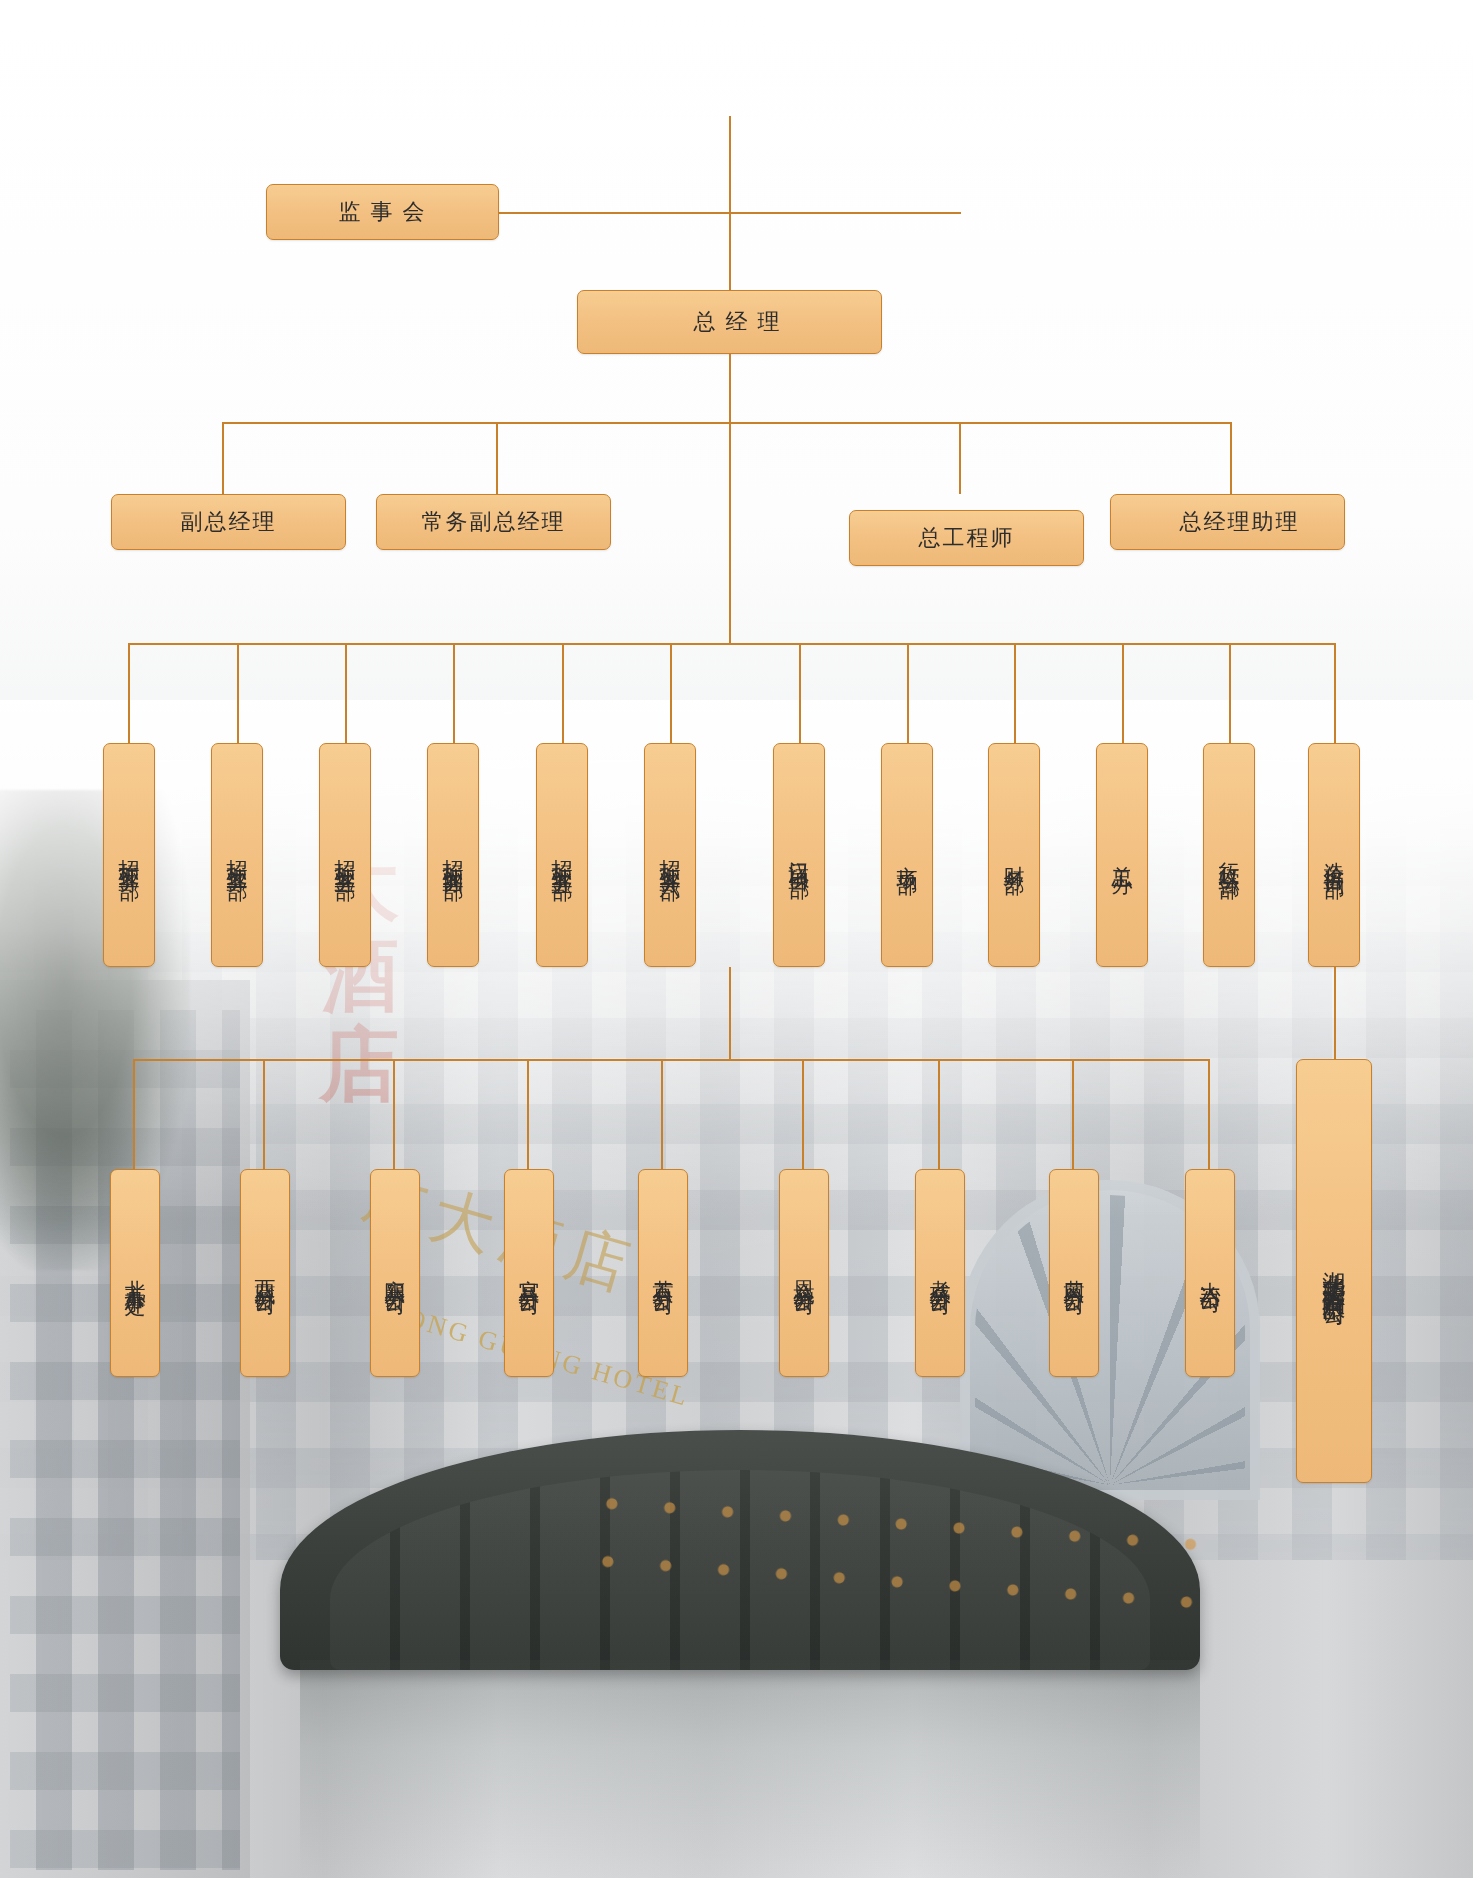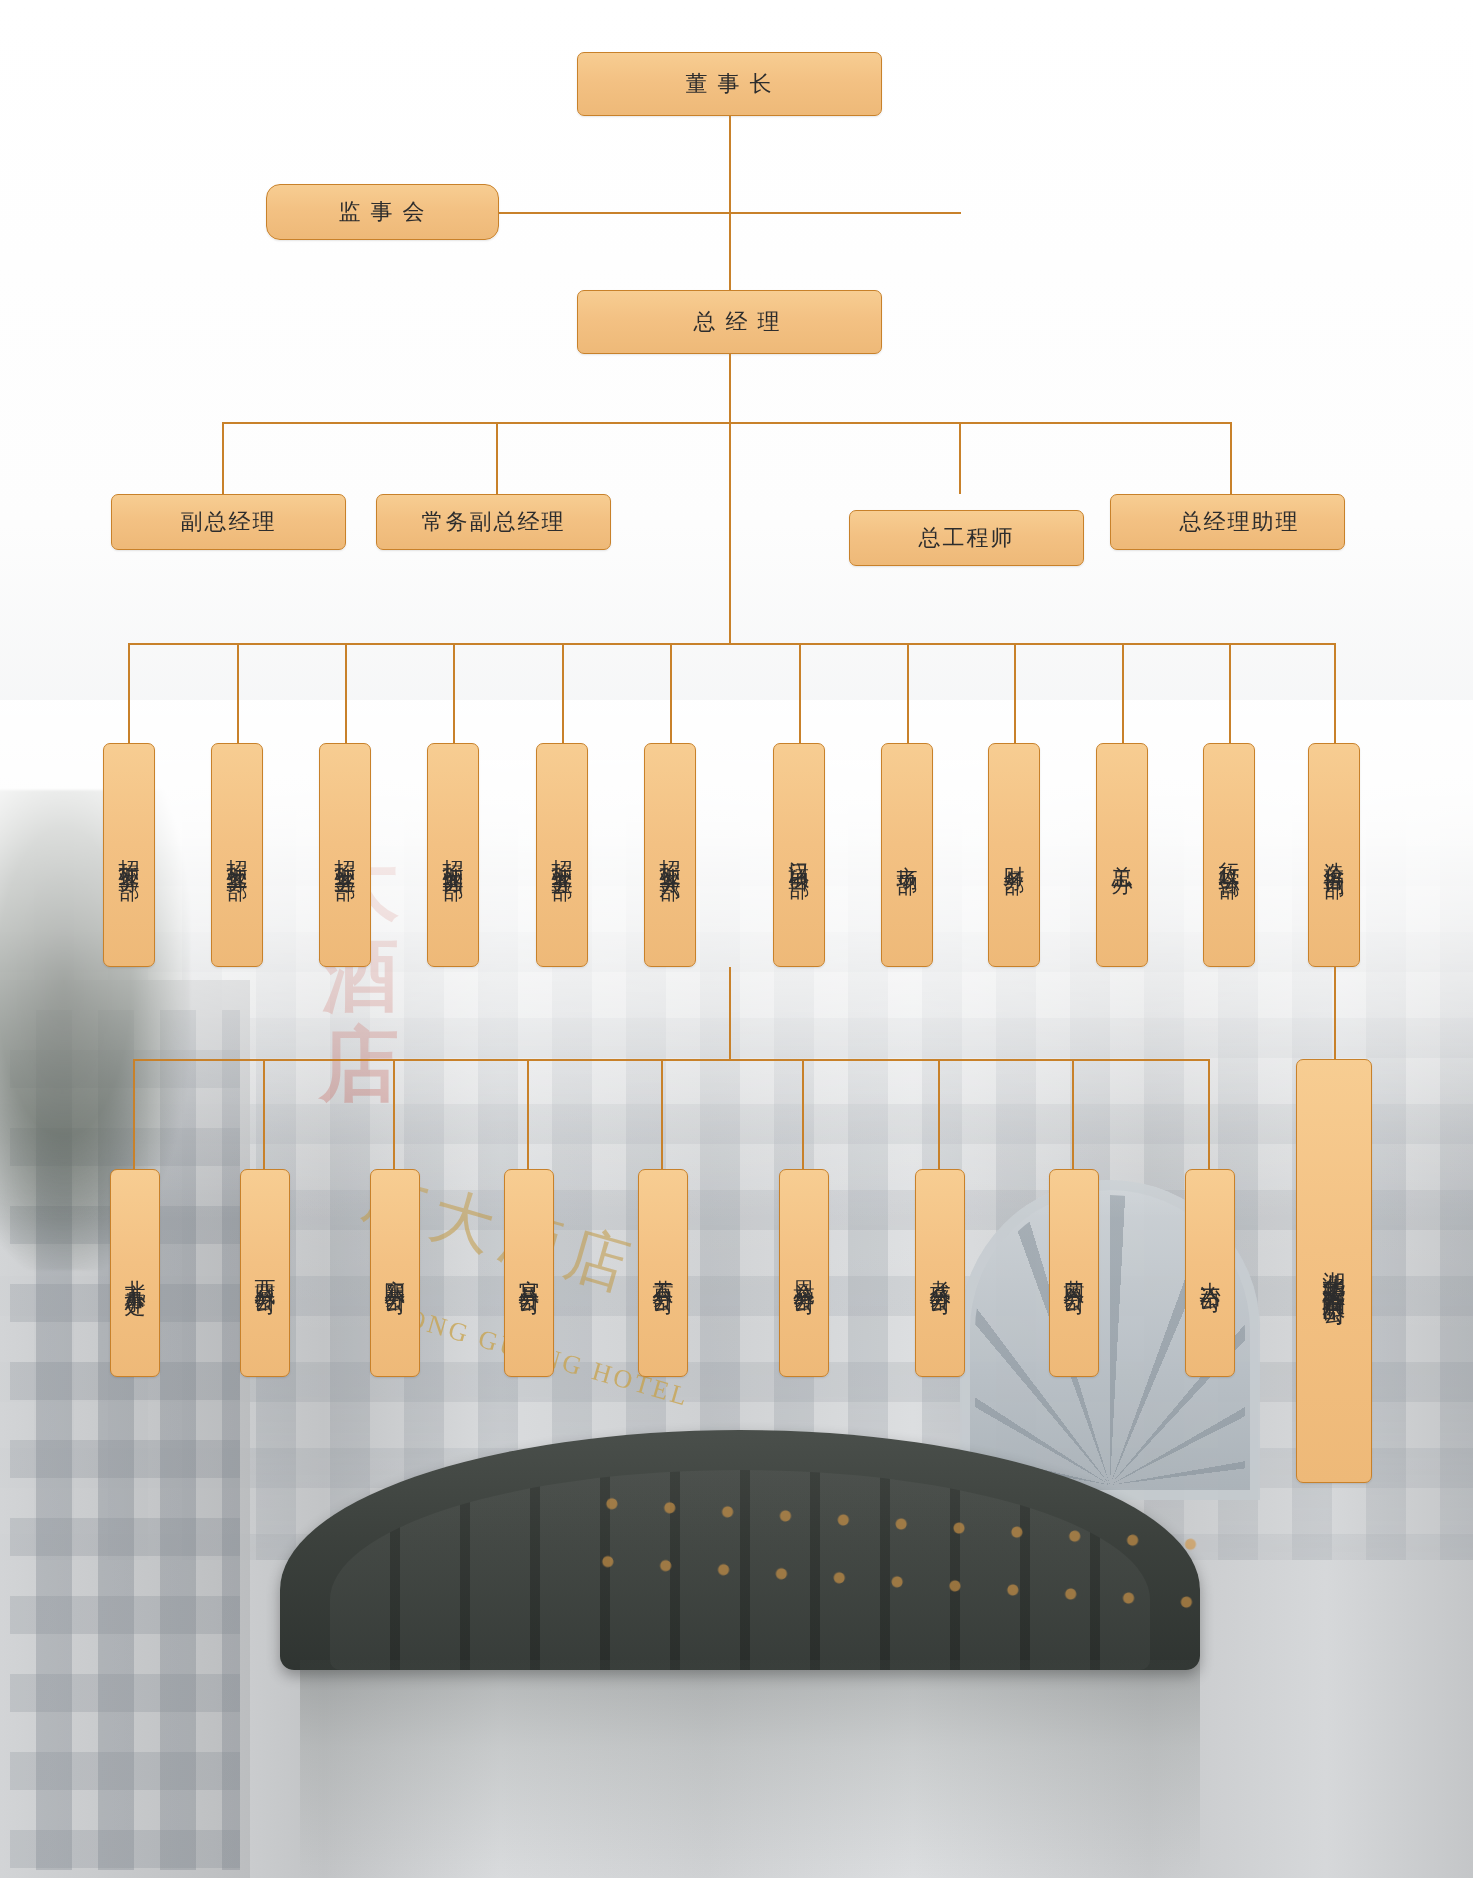--- a/index.html
+++ b/index.html
@@ -252,30 +252,27 @@
     <div class="photo-canopy"></div>
     <div class="photo-canopy-inner"></div>
     <div class="photo-canopy-lights"></div>
     <div class="photo-hotel-text">HONG GUANG HOTEL</div>
     <div class="photo-entrance-base"></div>
     <div class="photo-haze"></div>
   </div>
 
   <div class="chart-layer">
 
-    <div class="node" style="left:577px; top:52px; width:305px; height:64px;">
-      <span>董 事 长</span>
-    </div>
 
     <div class="line v" style="left:729px; top:116px; height:178px;"></div>
 
     <div class="line h" style="left:499px; top:212px; width:231px;"></div>
     <div class="line h" style="left:729px; top:212px; width:232px;"></div>
 
-    <div class="node" style="left:266px; top:184px; width:233px; height:56px;border-radius:14px;">
+    <div class="node" style="left:266px; top:184px; width:233px; height:56px;">
       <span>监 事 会</span>
     </div>
 
     <div class="node" style="left:577px; top:290px; width:305px; height:64px;padding-left:16px;">
       <span>总 经 理</span>
     </div>
 
     <div class="line v" style="left:729px; top:354px; height:290px;"></div>
 
     <div class="line h" style="left:222px; top:422px; width:737px;"></div>

